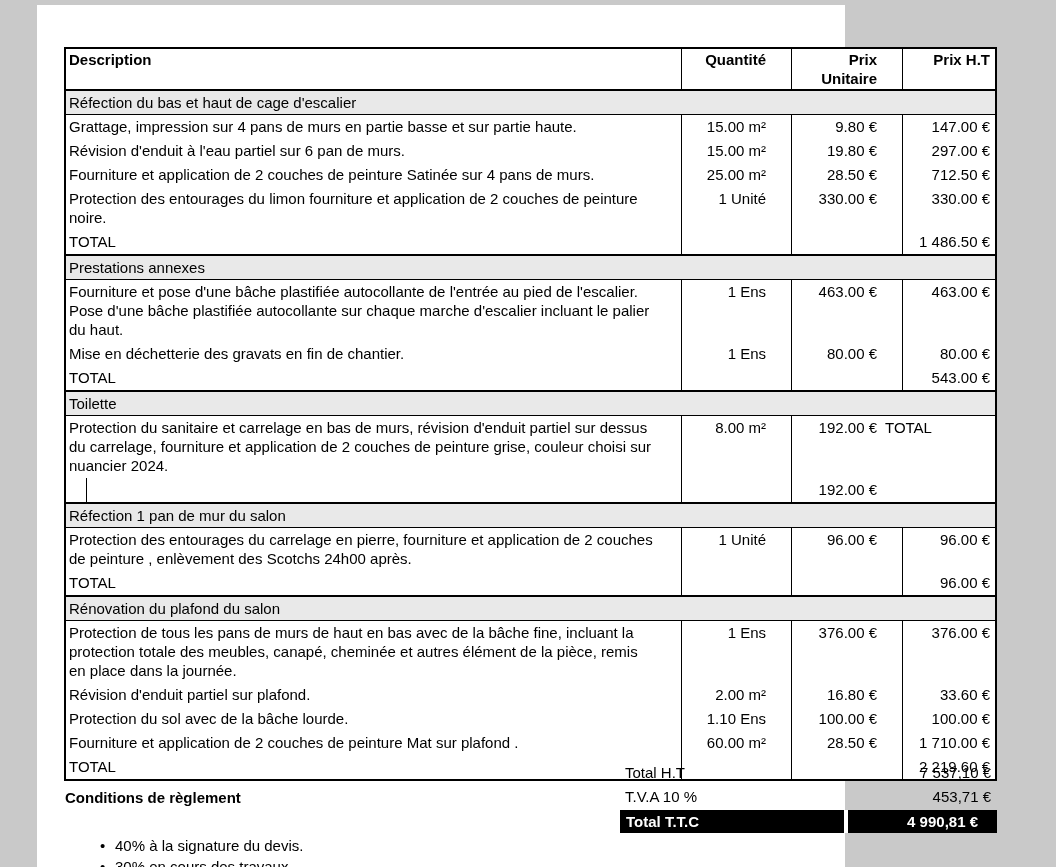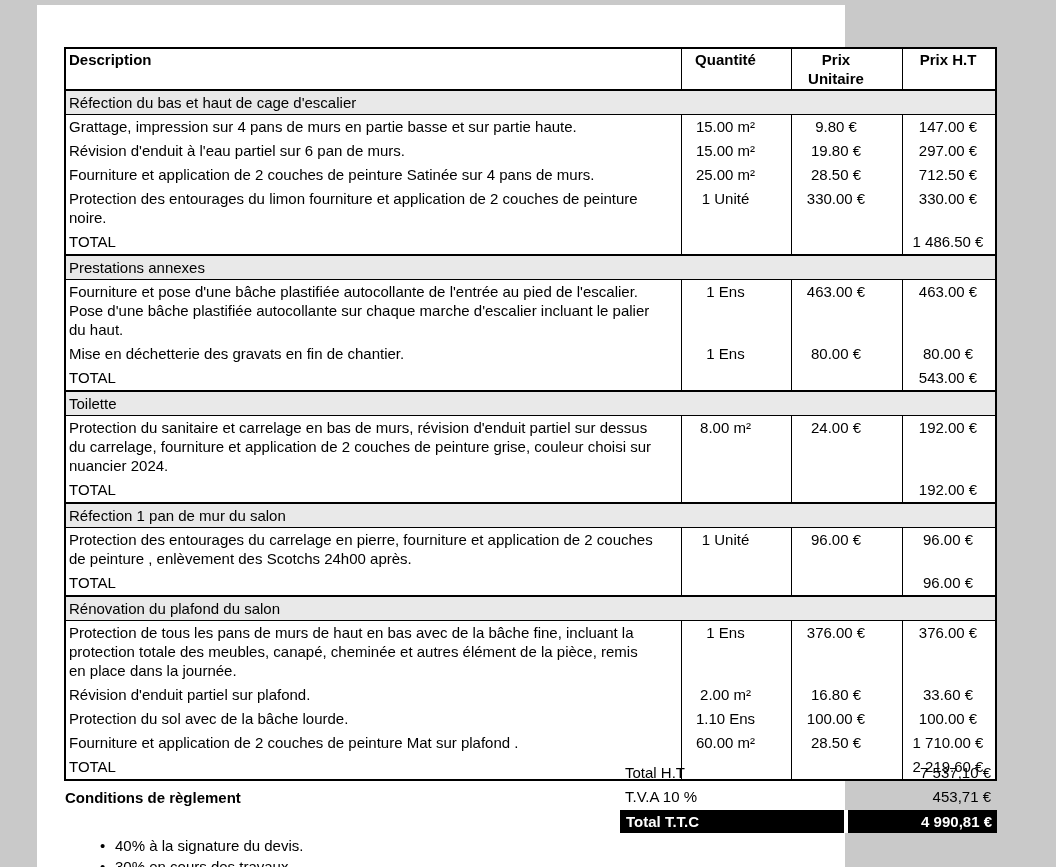--- a/index.html
+++ b/index.html
@@ -3,38 +3,38 @@
 <meta charset="utf-8">
 <style>
   * { margin:0; padding:0; box-sizing:border-box; }
   html,body { width:1056px; height:867px; overflow:hidden; }
   body { background:#c9c9c9; font-family:"Liberation Sans", sans-serif; position:relative; color:#000; }
   .page { position:absolute; left:37px; top:5px; width:808px; height:862px; background:#ffffff; }
 
   .doc-table { position:absolute; left:27px; top:42px; width:933px; border:2px solid #000; font-size:15px; background:#fff; }
   .grid4 { display:grid; grid-template-columns:595px 110px 111px 113px; }
   .cell { padding:2px 5px 3px 3px; line-height:19px; min-height:23px; }
-  .cell.num { text-align:center; border-left:1.5px solid #000; padding-right:5px;margin-left:20px; }
+  .cell.num { text-align:right; border-left:1.5px solid #000; padding-right:5px;margin-left:20px; }
   .cell.desc { white-space:pre-wrap; }
   .t-head { font-weight:bold; }
   .t-head .cell { min-height:21px; padding-top:1px; padding-bottom:1px; }
   .band { background:#e9e9e9; border-top:2px solid #000; border-bottom:1.5px solid #000; padding:2px 3px; line-height:19px; min-height:23px; }
 
   .conditions { position:absolute; left:28px; top:757px; font-size:15px; }
   .conditions .title { font-weight:bold;margin-top:27px; }
   .conditions .list { margin-top:29px; margin-left:35px; }
   .conditions .li { display:flex; line-height:21px; }
   .conditions .dot { width:15px; }
 
   .totals { position:absolute; left:583px; top:755px; width:377px; font-size:15px; }
   .tot-row { display:flex; justify-content:space-between; padding:3px 6px 2px 5px; line-height:19px;gap:12px; }
   .ttc-bar { display:flex; margin-top:2px; height:23px; font-weight:bold; color:#fff; line-height:19px; }
   .ttc-label { background:#000; flex:0 0 224px; padding:2px 6px; }
   .ttc-gap { flex:0 0 4px; background:#fff; }
-  .ttc-value { background:#000; flex:1; text-align:right; padding:2px 5px; }
+  .ttc-value { background:#000; flex:1; text-align:right; padding:2px 19px; }
 </style>
 </head>
 <body>
 
 <div class="page">
 
   <div class="doc-table">
     <div class="t-head grid4">
       <div class="cell desc">Description</div>
       <div class="cell num">Quantité</div>
@@ -78,21 +78,20 @@
           <div class="cell num">80.00 €</div>
           <div class="cell desc">TOTAL</div>
           <div class="cell num"></div>
           <div class="cell num"></div>
           <div class="cell num">543.00 €</div>
         </div>
         <div class="band">Toilette</div>
         <div class="grid4">
           <div class="cell desc">Protection du sanitaire et carrelage en bas de murs, révision d'enduit partiel sur dessus du carrelage, fourniture et application de 2 couches de peinture grise, couleur choisi sur nuancier 2024.</div>
           <div class="cell num">8.00 m²</div>
-          <div class="cell num">24.00 €</div>
           <div class="cell num">192.00 €</div>
           <div class="cell desc">TOTAL</div>
           <div class="cell num"></div>
           <div class="cell num"></div>
           <div class="cell num">192.00 €</div>
         </div>
         <div class="band">Réfection 1 pan de mur du salon</div>
         <div class="grid4">
           <div class="cell desc">Protection des entourages du carrelage en pierre, fourniture et application de 2 couches de peinture , enlèvement des Scotchs 24h00 après.</div>
           <div class="cell num">1 Unité</div>

